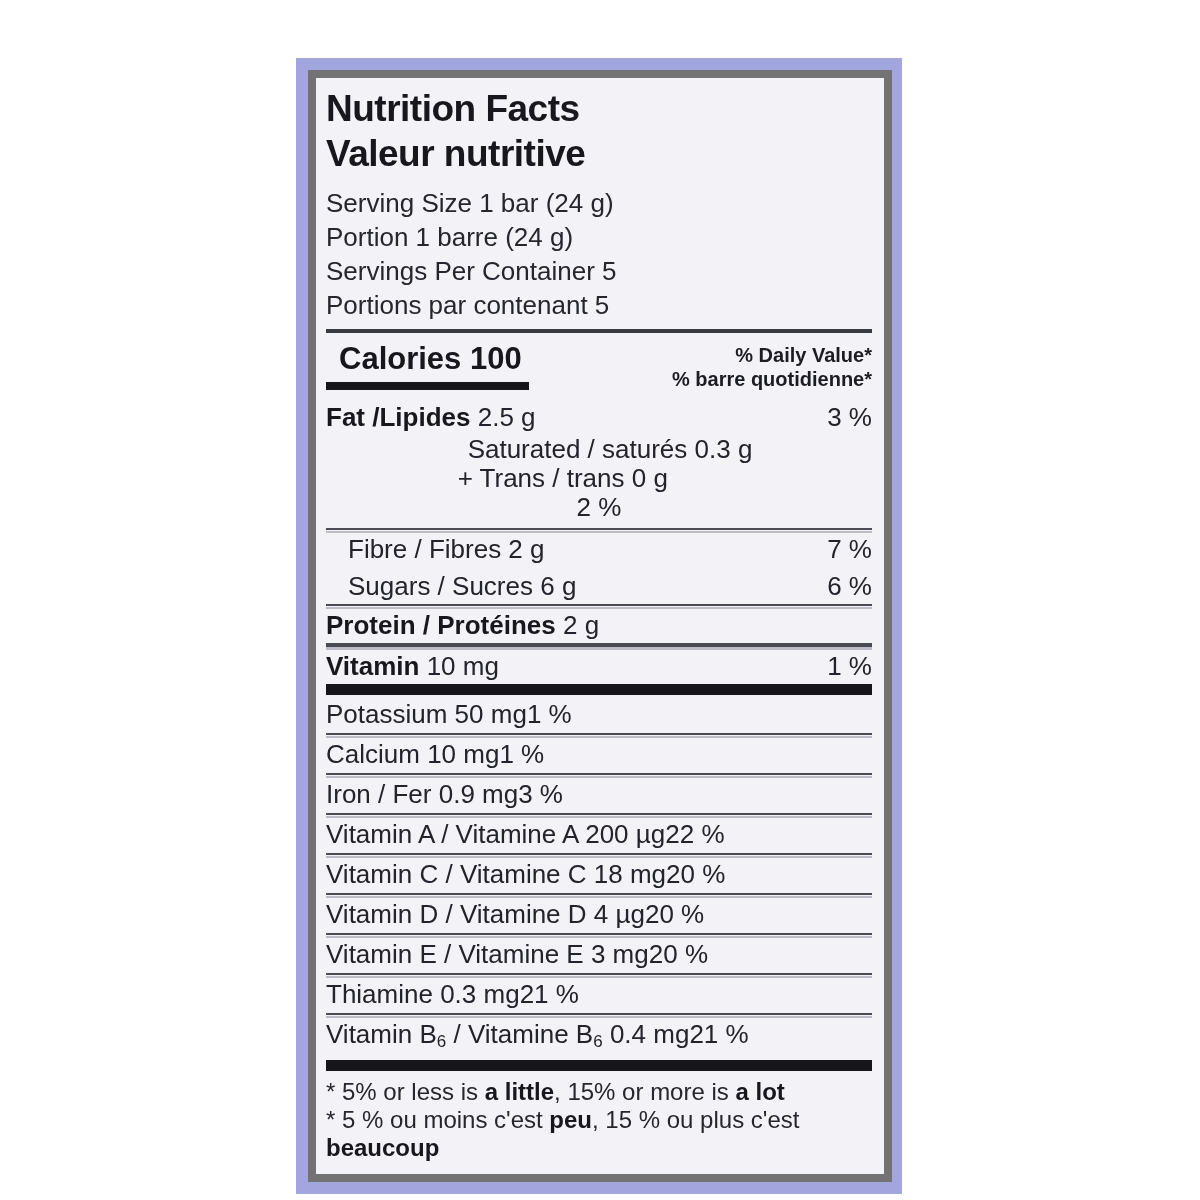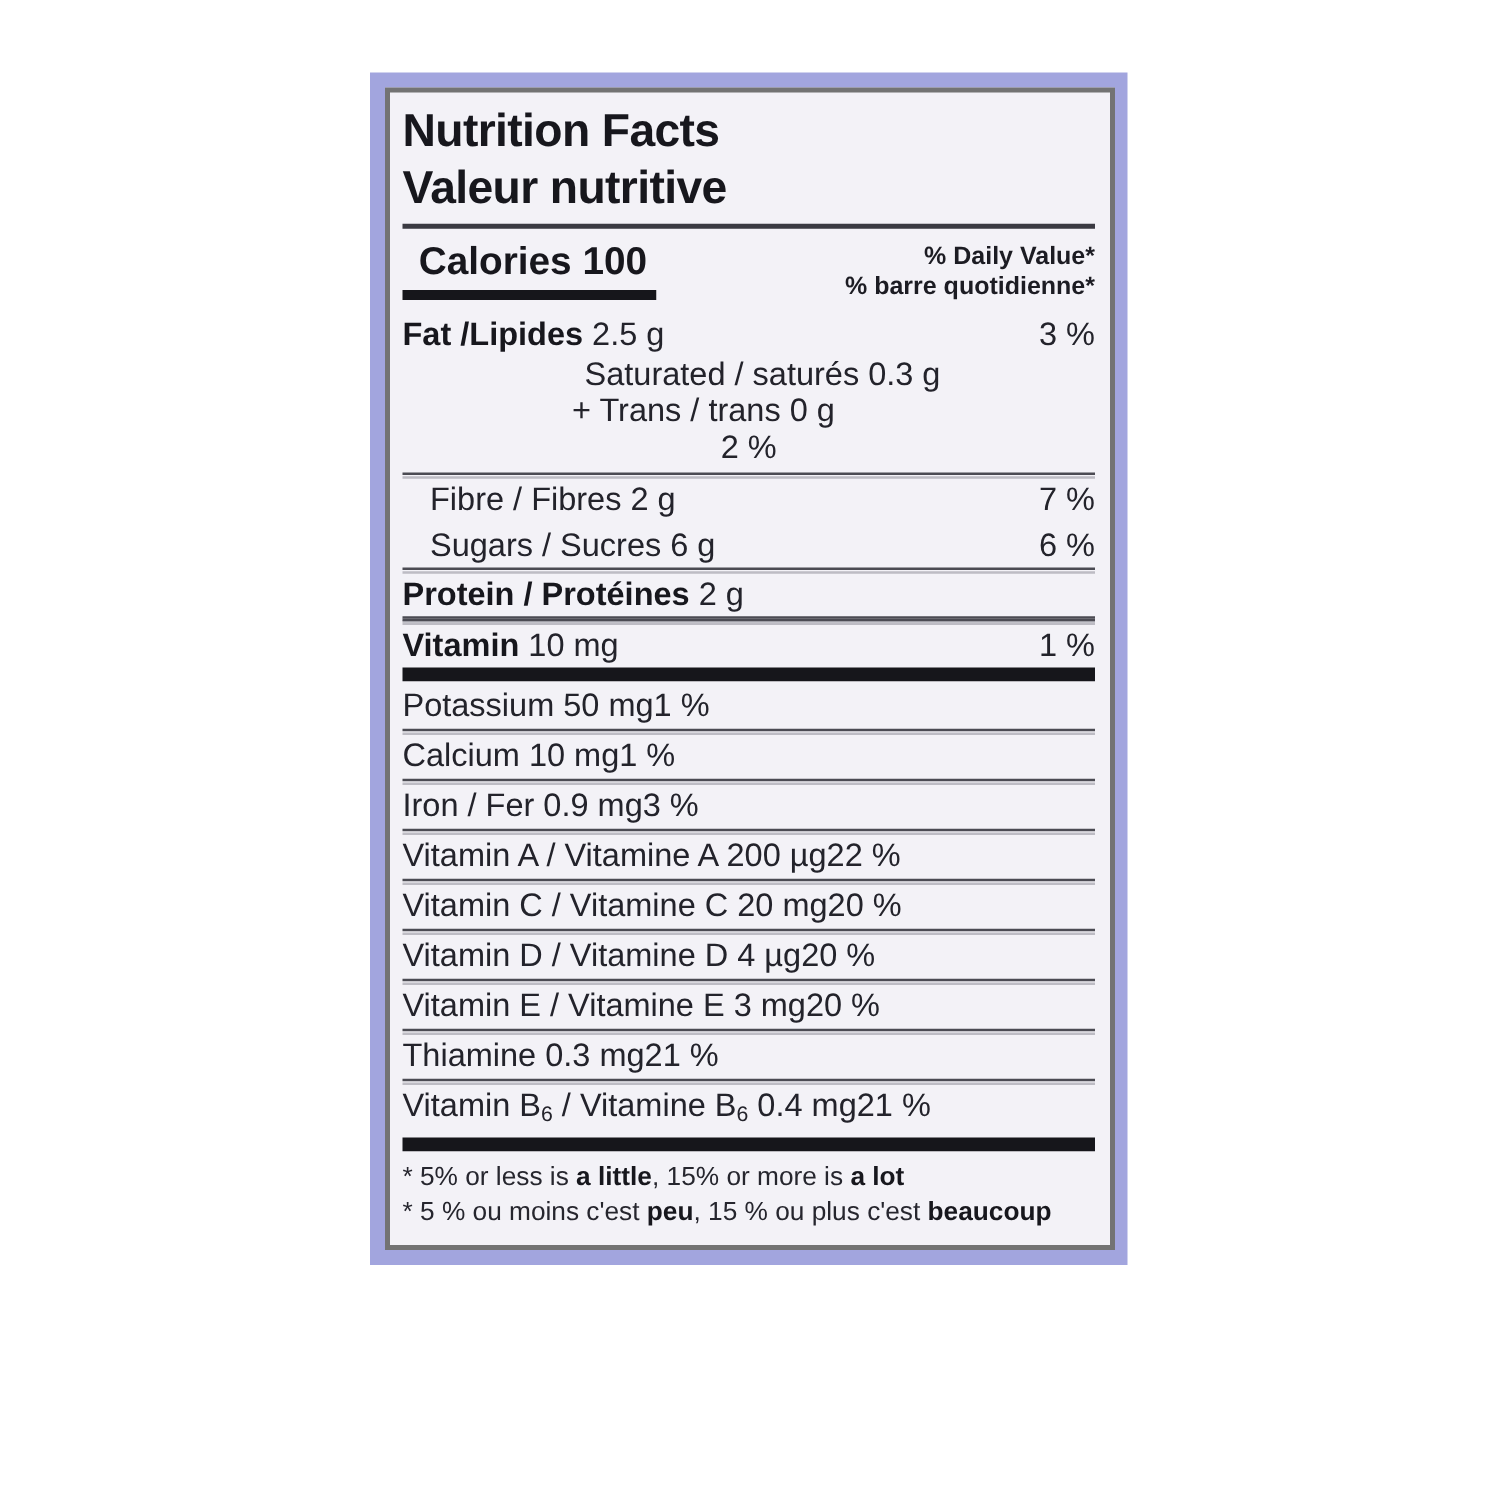--- a/index.html
+++ b/index.html
@@ -15,21 +15,21 @@
     position: absolute;
     left: 296px;
     top: 58px;
     width: 606px;
     box-sizing: border-box;
     background: #a2a5de;
     padding: 12px 10px 12px 12px;
   }
   .label-box {
     background: #f3f2f7;
-    border: 4px solid #737373;
+    border: 8px solid #737373;
     padding: 8px 12px 12px 10px;
   }
   .title {
     font-size: 37px;
     font-weight: bold;
     line-height: 45px;
     letter-spacing: -0.5px;
     color: #17171d;
     margin: 0;
   }
@@ -111,35 +111,41 @@
     line-height: 29px;
     padding: 5px 0 4px 0;
   }
   .vrow + .sep-thin { margin: 0; }
   .sub {
     font-size: 17px;
     vertical-align: -4px;
   }
   .footnotes { margin-top: 7px; }
   .footnote {
-    font-size: 21px;
+    font-size: 24px;
     line-height: 28px;
     color: #26262e;
   }
   .footnote b { color: #17171d; }
 </style>
 </head>
 <body>
 
 <div class="label-frame">
   <div class="label-box">
 
     <h1 class="title">Nutrition Facts</h1>
     <h1 class="title">Valeur nutritive</h1>
 
+    <div class="serving-block">
+      <div class="serving-line">Serving Size 1 bar (24 g)</div>
+      <div class="serving-line">Portion 1 barre (24 g)</div>
+      <div class="serving-line">Servings Per Container 5</div>
+      <div class="serving-line">Portions par contenant 5</div>
+    </div>
 
     <div class="sep-medium"></div>
 
     <div class="calories-header">
       <div class="calories-left">
         <div class="calories-text">Calories 100</div>
         <div class="calories-bar"></div>
       </div>
       <div class="dv-header">
         <div>% Daily Value*</div>
@@ -210,21 +216,21 @@
     </div>
     <div class="sep-thin"></div>
 
     <div class="vrow">
       <span class="nm">Vitamin A / Vitamine A 200 µg</span>
       <span class="pct">22 %</span>
     </div>
     <div class="sep-thin"></div>
 
     <div class="vrow">
-      <span class="nm">Vitamin C / Vitamine C 20 mg</span>
+      <span class="nm">Vitamin C / Vitamine C 18 mg</span>
       <span class="pct">20 %</span>
     </div>
     <div class="sep-thin"></div>
 
     <div class="vrow">
       <span class="nm">Vitamin D / Vitamine D 4 µg</span>
       <span class="pct">20 %</span>
     </div>
     <div class="sep-thin"></div>
 

